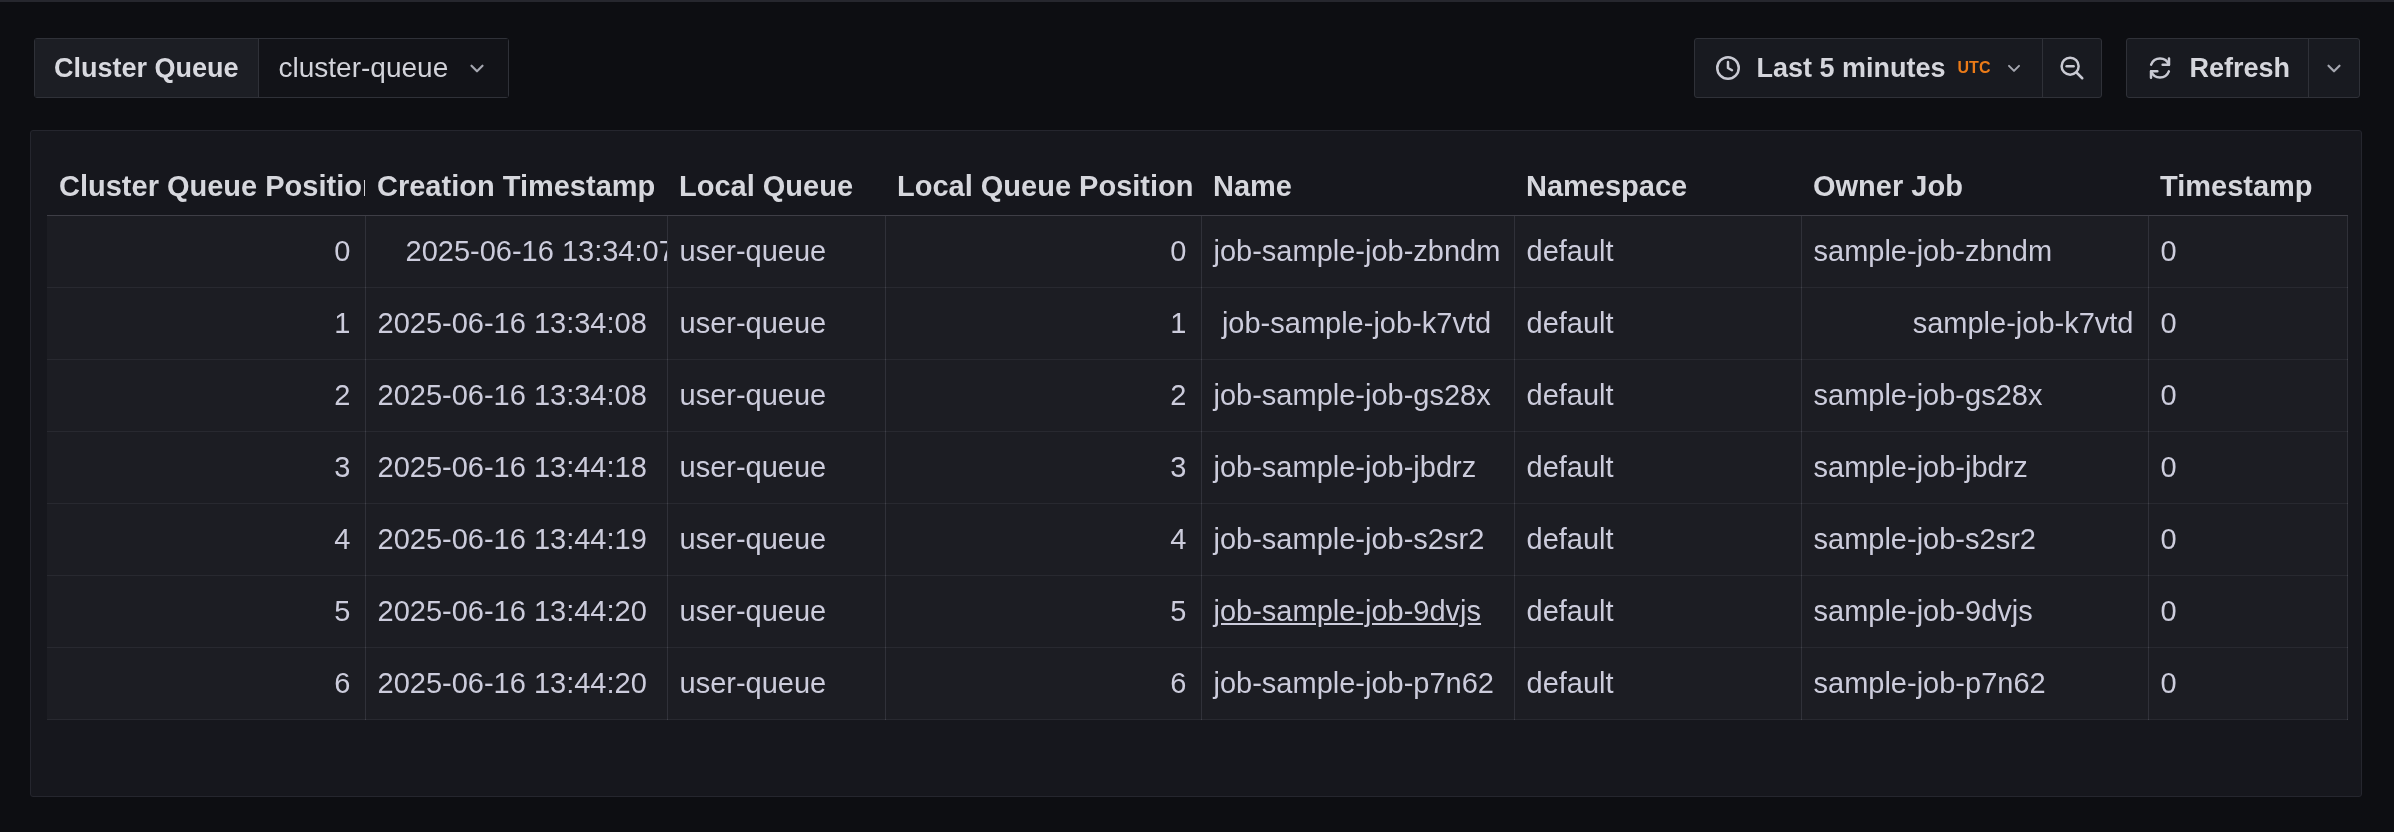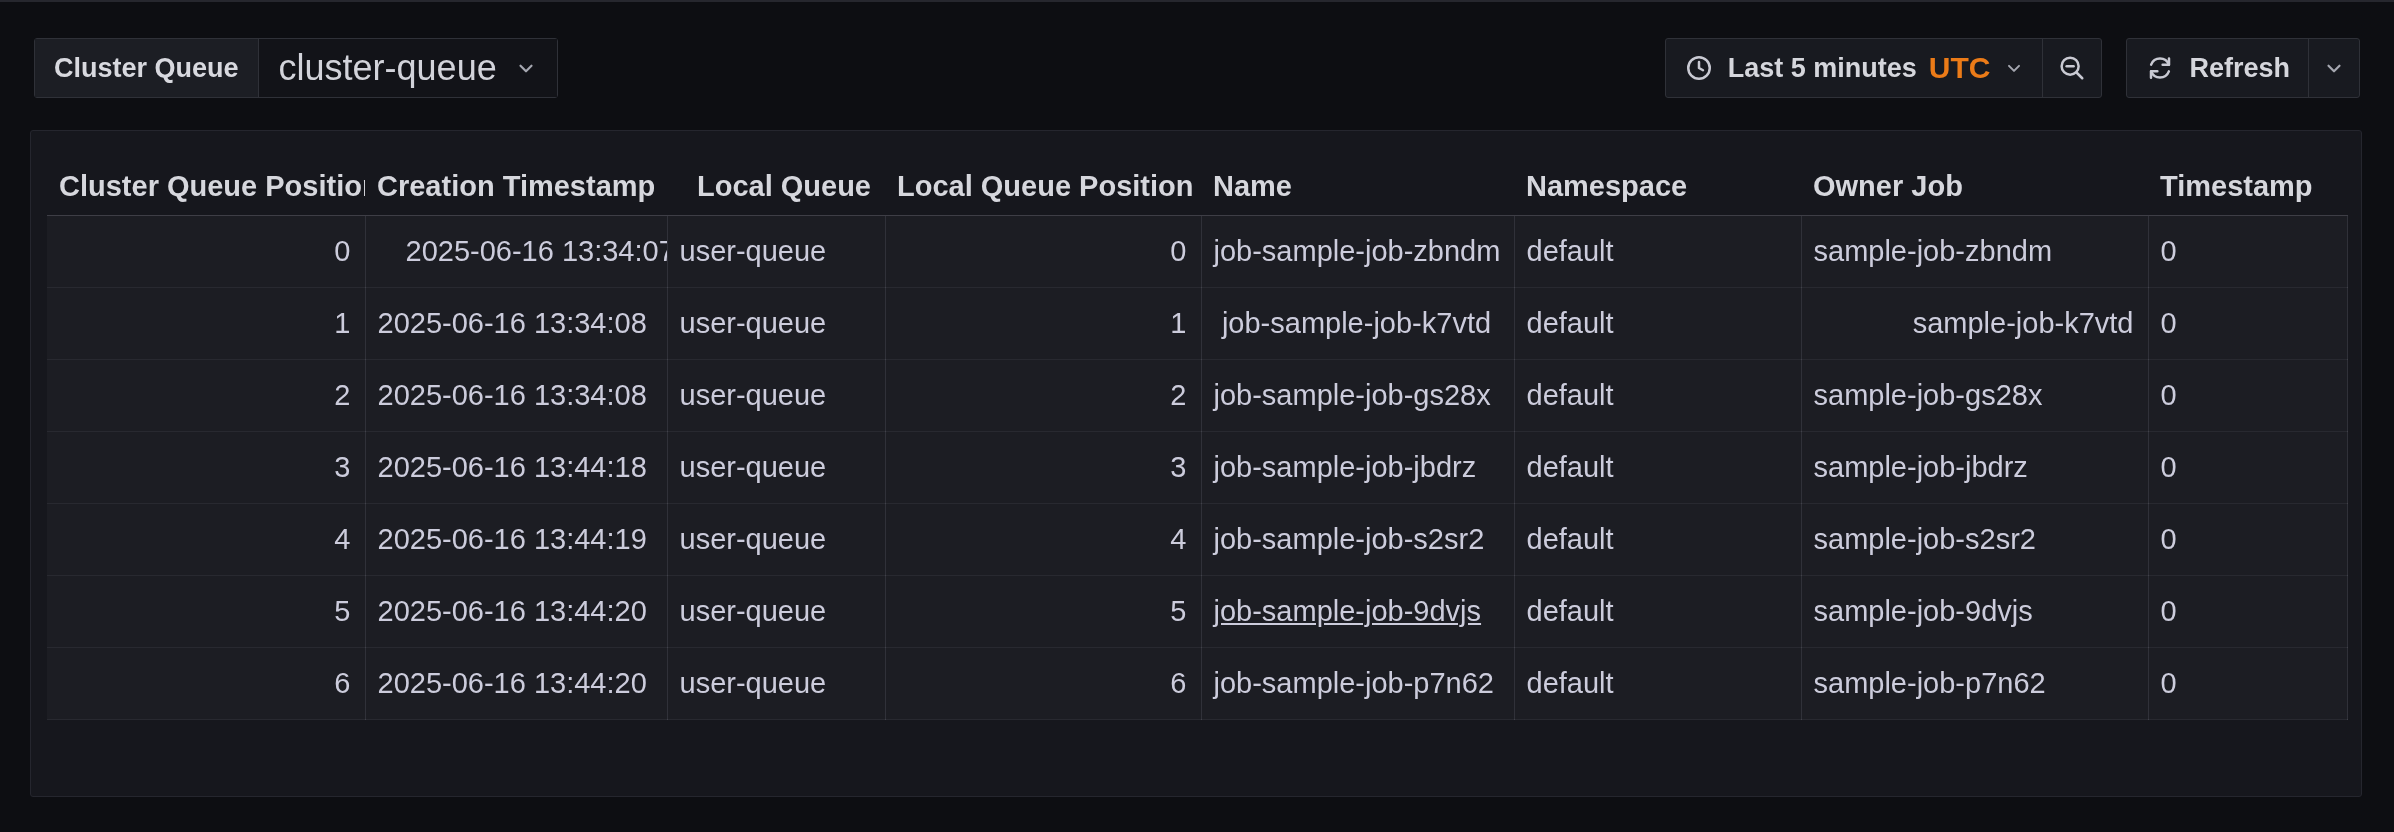--- a/index.html
+++ b/index.html
@@ -41,30 +41,30 @@
     font-size: 27px;
     font-weight: 600;
     color: #d8d9df;
     padding: 0 19px;
     display: flex;
     align-items: center;
     border-right: 1px solid #2f3138;
   }
   .var-value {
     background: #121318;
-    font-size: 36px;
+    font-size: 28px;
     color: #d2d3da;
     padding: 0 20px;
     display: flex;
     align-items: center;
     gap: 18px;
   }
   .controls { display: flex; gap: 24px; align-items: center; }
   .tool-text { font-size: 27px; font-weight: 600; color: #d5d6dc; white-space: nowrap; }
-  .utc { font-size: 30px; font-weight: 700; color: #eb7b18; margin-left: -2px; }
+  .utc { font-size: 16px; font-weight: 700; color: #eb7b18; margin-left: -2px; }
   .icon { flex: 0 0 auto; display: block; color: #c9cad3; }
   .chev { color: #a5a7b0; }
   .iconbtn { padding: 0 14px; display: flex; align-items: center; }
   
   .panel {
     margin: 32px 32px 0 30px;
     height: 667px;
     background: #16171d;
     border: 1px solid #25262e;
     border-radius: 3px;
@@ -184,21 +184,21 @@
         <col class="c4">
       <col class="c5">
         <col class="c6">
         <col class="c7">
         <col class="c8">
     </colgroup>
     <thead>
       <tr>
           <th style="text-align: right;">Cluster Queue Position</th>
           <th style="text-align: left;">Creation Timestamp</th>
-          <th style="text-align: right;">Local Queue</th>
+          <th style="text-align: left;">Local Queue</th>
           <th style="text-align: right;">Local Queue Position</th>
           <th style="text-align: left;">Name</th>
           <th style="text-align: left;">Namespace</th>
           <th style="text-align: left;">Owner Job</th>
           <th style="text-align: left;">Timestamp</th>
         </tr>
     </thead>
     <tbody>
         <tr>
           <td style="text-align: right;">0</td>

